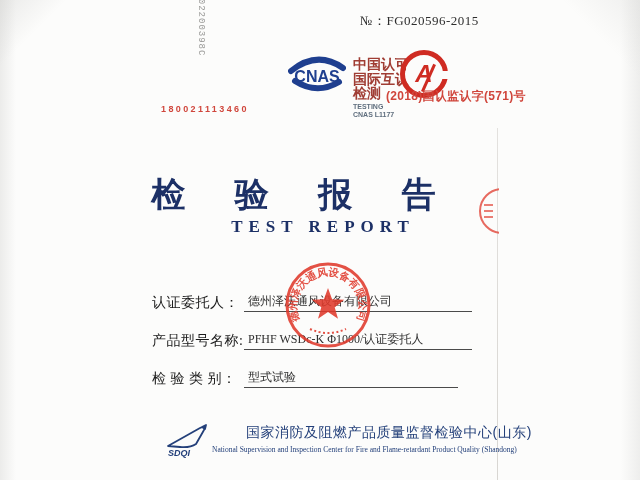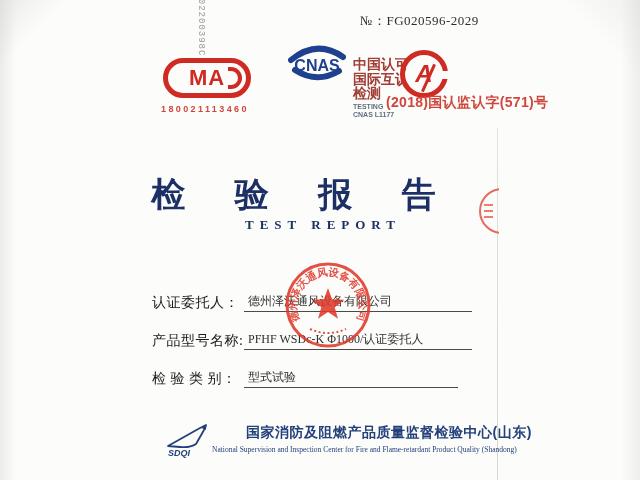--- a/index.html
+++ b/index.html
@@ -30,79 +30,75 @@
   .cma .ma { font-family:"Liberation Sans",sans-serif; font-weight:bold; font-size:22px; color:#cf2b22; letter-spacing:1px; }
   .cma .hook { position:absolute; right:4px; top:4px; width:14px; height:22px;
     border:4px solid #cf2b22; border-left:none; border-radius:0 12px 12px 0; }
   .cma-number { position:absolute; left:161px; top:104px; font-family:"Liberation Sans",sans-serif;
     font-size:9px; color:#d0463c; letter-spacing:2.4px; font-weight:bold; }
 
   
   .ilac { position:absolute; left:227px; top:47px; width:62px; height:62px; }
 
   
-  .cnas { position:absolute; left:288px; top:43px; width:58px; height:38px;text-decoration:underline; }
+  .cnas { position:absolute; left:288px; top:54px; width:58px; height:38px;text-decoration:underline; }
   .cnas-block { position:absolute; left:353px; top:58px; line-height:1.05; }
   .cnas-block .zh { font-family:Liberation Mono, monospace; font-size:14px; font-weight:bold; color:#a03d34; }
   .cnas-block .en { font-family:"Liberation Sans",sans-serif; font-size:7px; font-weight:bold; color:#5f6e7e; margin-top:1px; }
 
   
   .cal { position:absolute; left:400px; top:50px; width:48px; height:48px;
     border:5px solid #cf2b22; border-radius:50%; display:flex; align-items:center; justify-content:center; }
   .cal .gap { position:absolute; right:-6px; top:16px; width:7px; height:8px; background:#fcfcfb; }
   .cal .a { font-family:"Liberation Sans",sans-serif; font-weight:bold; font-size:24px; color:#cf2b22; font-style:italic; }
   .cal .slash { position:absolute; left:22px; top:8px; width:3px; height:30px; background:#cf2b22; transform:rotate(24deg); }
-  .cal-caption { position:absolute; left:386px; top:94px; font-family:"Liberation Sans",sans-serif;
-    font-size:14px; color:#d0463c; font-weight:bold; letter-spacing:.3px; }
+  .cal-caption { position:absolute; left:386px; top:88px; font-family:"Liberation Sans",sans-serif;
+    font-size:12px; color:#d0463c; font-weight:bold; letter-spacing:.3px; }
 
   
   .title-zh { position:absolute; left:0; top:172px; width:587px; text-align:center;
     font-family:"Liberation Sans","DejaVu Sans",sans-serif; font-size:34px; font-weight:bold;
     color:#1c3066; letter-spacing:20px; text-indent:20px; }
   .title-en { position:absolute; left:0; top:217px; width:640px; text-align:center;
-    font-size:13px; font-weight:bold; color:#1c3066; letter-spacing:6px; text-indent:6px; }
+    font-size:17px; font-weight:bold; color:#1c3066; letter-spacing:6px; text-indent:6px; }
 
   
   .fields { position:absolute; left:152px; top:293px; width:320px; }
   .field-row { display:flex; align-items:flex-end; margin-bottom:19px; }
   .field-label { font-size:14px; color:#1b1b1b; white-space:nowrap; width:92px; letter-spacing:.5px; }
   .field-line { flex:1; border-bottom:1px solid #4a4a4a; padding:0 0 1px 4px;
     font-size:12px; color:#2e2e2e; white-space:nowrap; }
   .field-row:nth-child(3) .field-line { margin-right:14px; }
 
   
   .seal { position:absolute; left:284px; top:261px; width:88px; height:88px; opacity:.88; }
   .edge-seal { position:absolute; left:479px; top:186px; width:20px; height:54px; overflow:hidden; }
   .edge-seal .ring { position:absolute; left:0; top:2px; width:46px; height:46px;
     border:2px solid rgba(224,58,44,.75); border-radius:50%; }
   .edge-seal .t { position:absolute; left:5px; width:9px; height:2px; background:rgba(224,58,44,.65); }
 
   
   .footer-logo { position:absolute; left:166px; top:424px; width:44px; height:34px; }
   .footer-zh { position:absolute; left:214px; top:424px; font-family:"Liberation Sans",sans-serif;
-    font-size:14px; font-weight:bold; color:#24407a; letter-spacing:.5px;padding-left:32px; }
+    font-size:14px; font-weight:normal; color:#24407a; letter-spacing:.5px;padding-left:32px; }
   .footer-en { position:absolute; left:212px; top:445px; font-size:7.5px; color:#24407a; }
 </style>
 </head>
 <body>
 
 <div class="page">
 
   <div class="page-edge-line"></div>
 
   <div class="report-no">
-    <span>№：</span><span>FG020596-2029</span>
+    <span>№：</span><span>FG020596-2015</span>
   </div>
 
   <div class="side-code">FG02200398C</div>
 
-  <div class="cma">
-    <span class="ma">MA</span>
-    <span class="hook"></span>
-  </div>
   <div class="cma-number">180021113460</div>
 
 
   <div class="cnas">
     <svg width="58" height="38" viewBox="0 0 58 38">
       <path d="M3,17 Q29,-4 55,14" fill="none" stroke="#1f3f8f" stroke-width="6" stroke-linecap="round"></path>
       <path d="M7,27 Q29,41 51,28" fill="none" stroke="#1f3f8f" stroke-width="6" stroke-linecap="round"></path>
       <text x="29" y="28" text-anchor="middle" font-family="Liberation Sans,sans-serif" font-size="16" font-weight="bold" fill="#1f3f8f">CNAS</text>
     </svg>
   </div>

